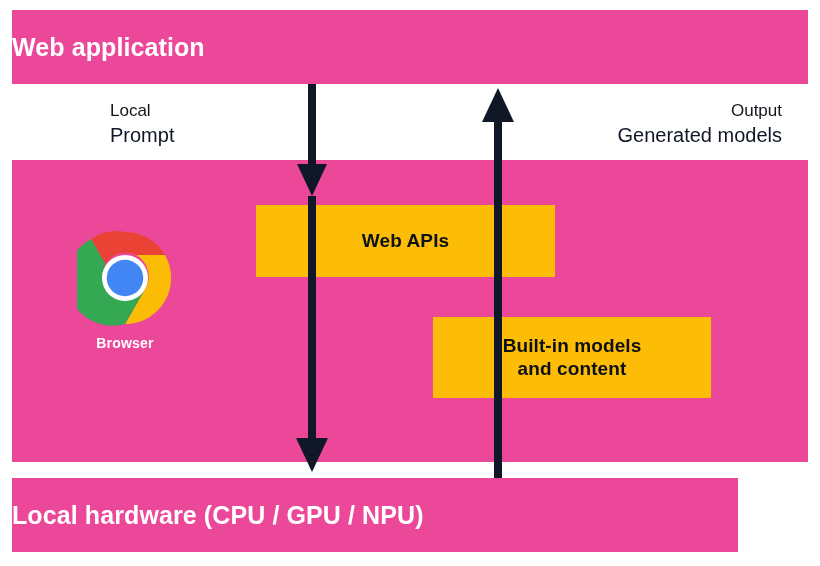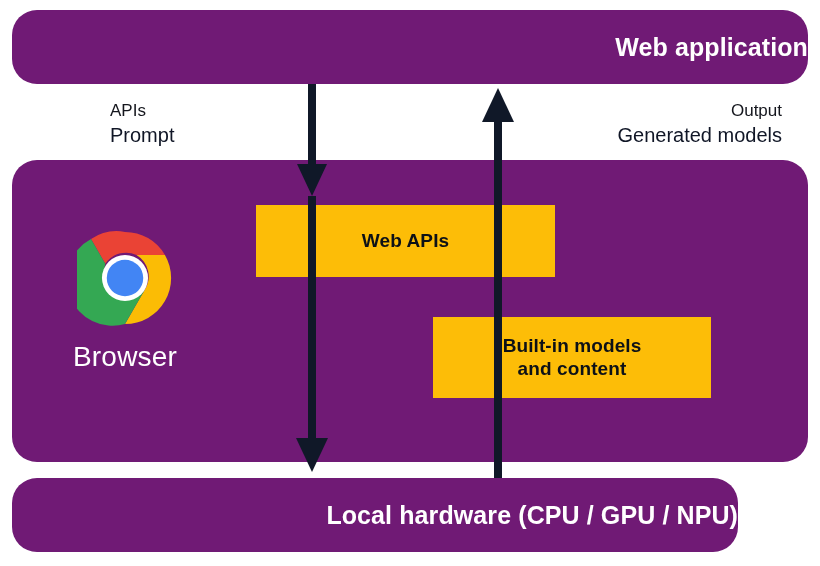--- a/index.html
+++ b/index.html
@@ -14,25 +14,24 @@
     position: relative;
     width: 820px;
     height: 566px;
     background: #ffffff;
     overflow: hidden;
   }
 
   
   .band {
     position: absolute;
-    background: #701a75;
+    background: #ec4899;
     display: flex;
     align-items: center;
-    justify-content: flex-end;
-    border-radius: 25px;
+    justify-content: flex-start;
   }
   #band-top {
     left: 12px; top: 10px;
     width: 796px; height: 74px;
   }
   #band-middle {
     left: 12px; top: 160px;
     width: 796px; height: 302px;
   }
   #band-bottom {
@@ -109,38 +108,38 @@
   #browser-block {
     position: absolute;
     left: 60px; top: 230px;
     width: 130px;
     display: flex;
     flex-direction: column;
     align-items: center;
   }
   #chrome-icon { width: 96px; height: 96px; display: block; }
   #browser-caption {
-    margin-top: 15px;
+    margin-top: 9px;
     color: #ffffff;
-    font-size: 28px;
-    font-weight: normal;
+    font-size: 14px;
+    font-weight: bold;
     letter-spacing: 0.2px;
   }
 </style>
 </head>
 <body>
 
 <div id="stage">
 
   <div class="band" id="band-top">
     <span class="band-label">Web application</span>
   </div>
 
   <div class="io-label" id="io-input">
-    <span class="io-kind">APIs</span>
+    <span class="io-kind">Local</span>
     <span class="io-value">Prompt</span>
   </div>
 
   <div class="io-label" id="io-output">
     <span class="io-kind">Output</span>
     <span class="io-value">Generated models</span>
   </div>
 
   <div class="band" id="band-middle"></div>
 

